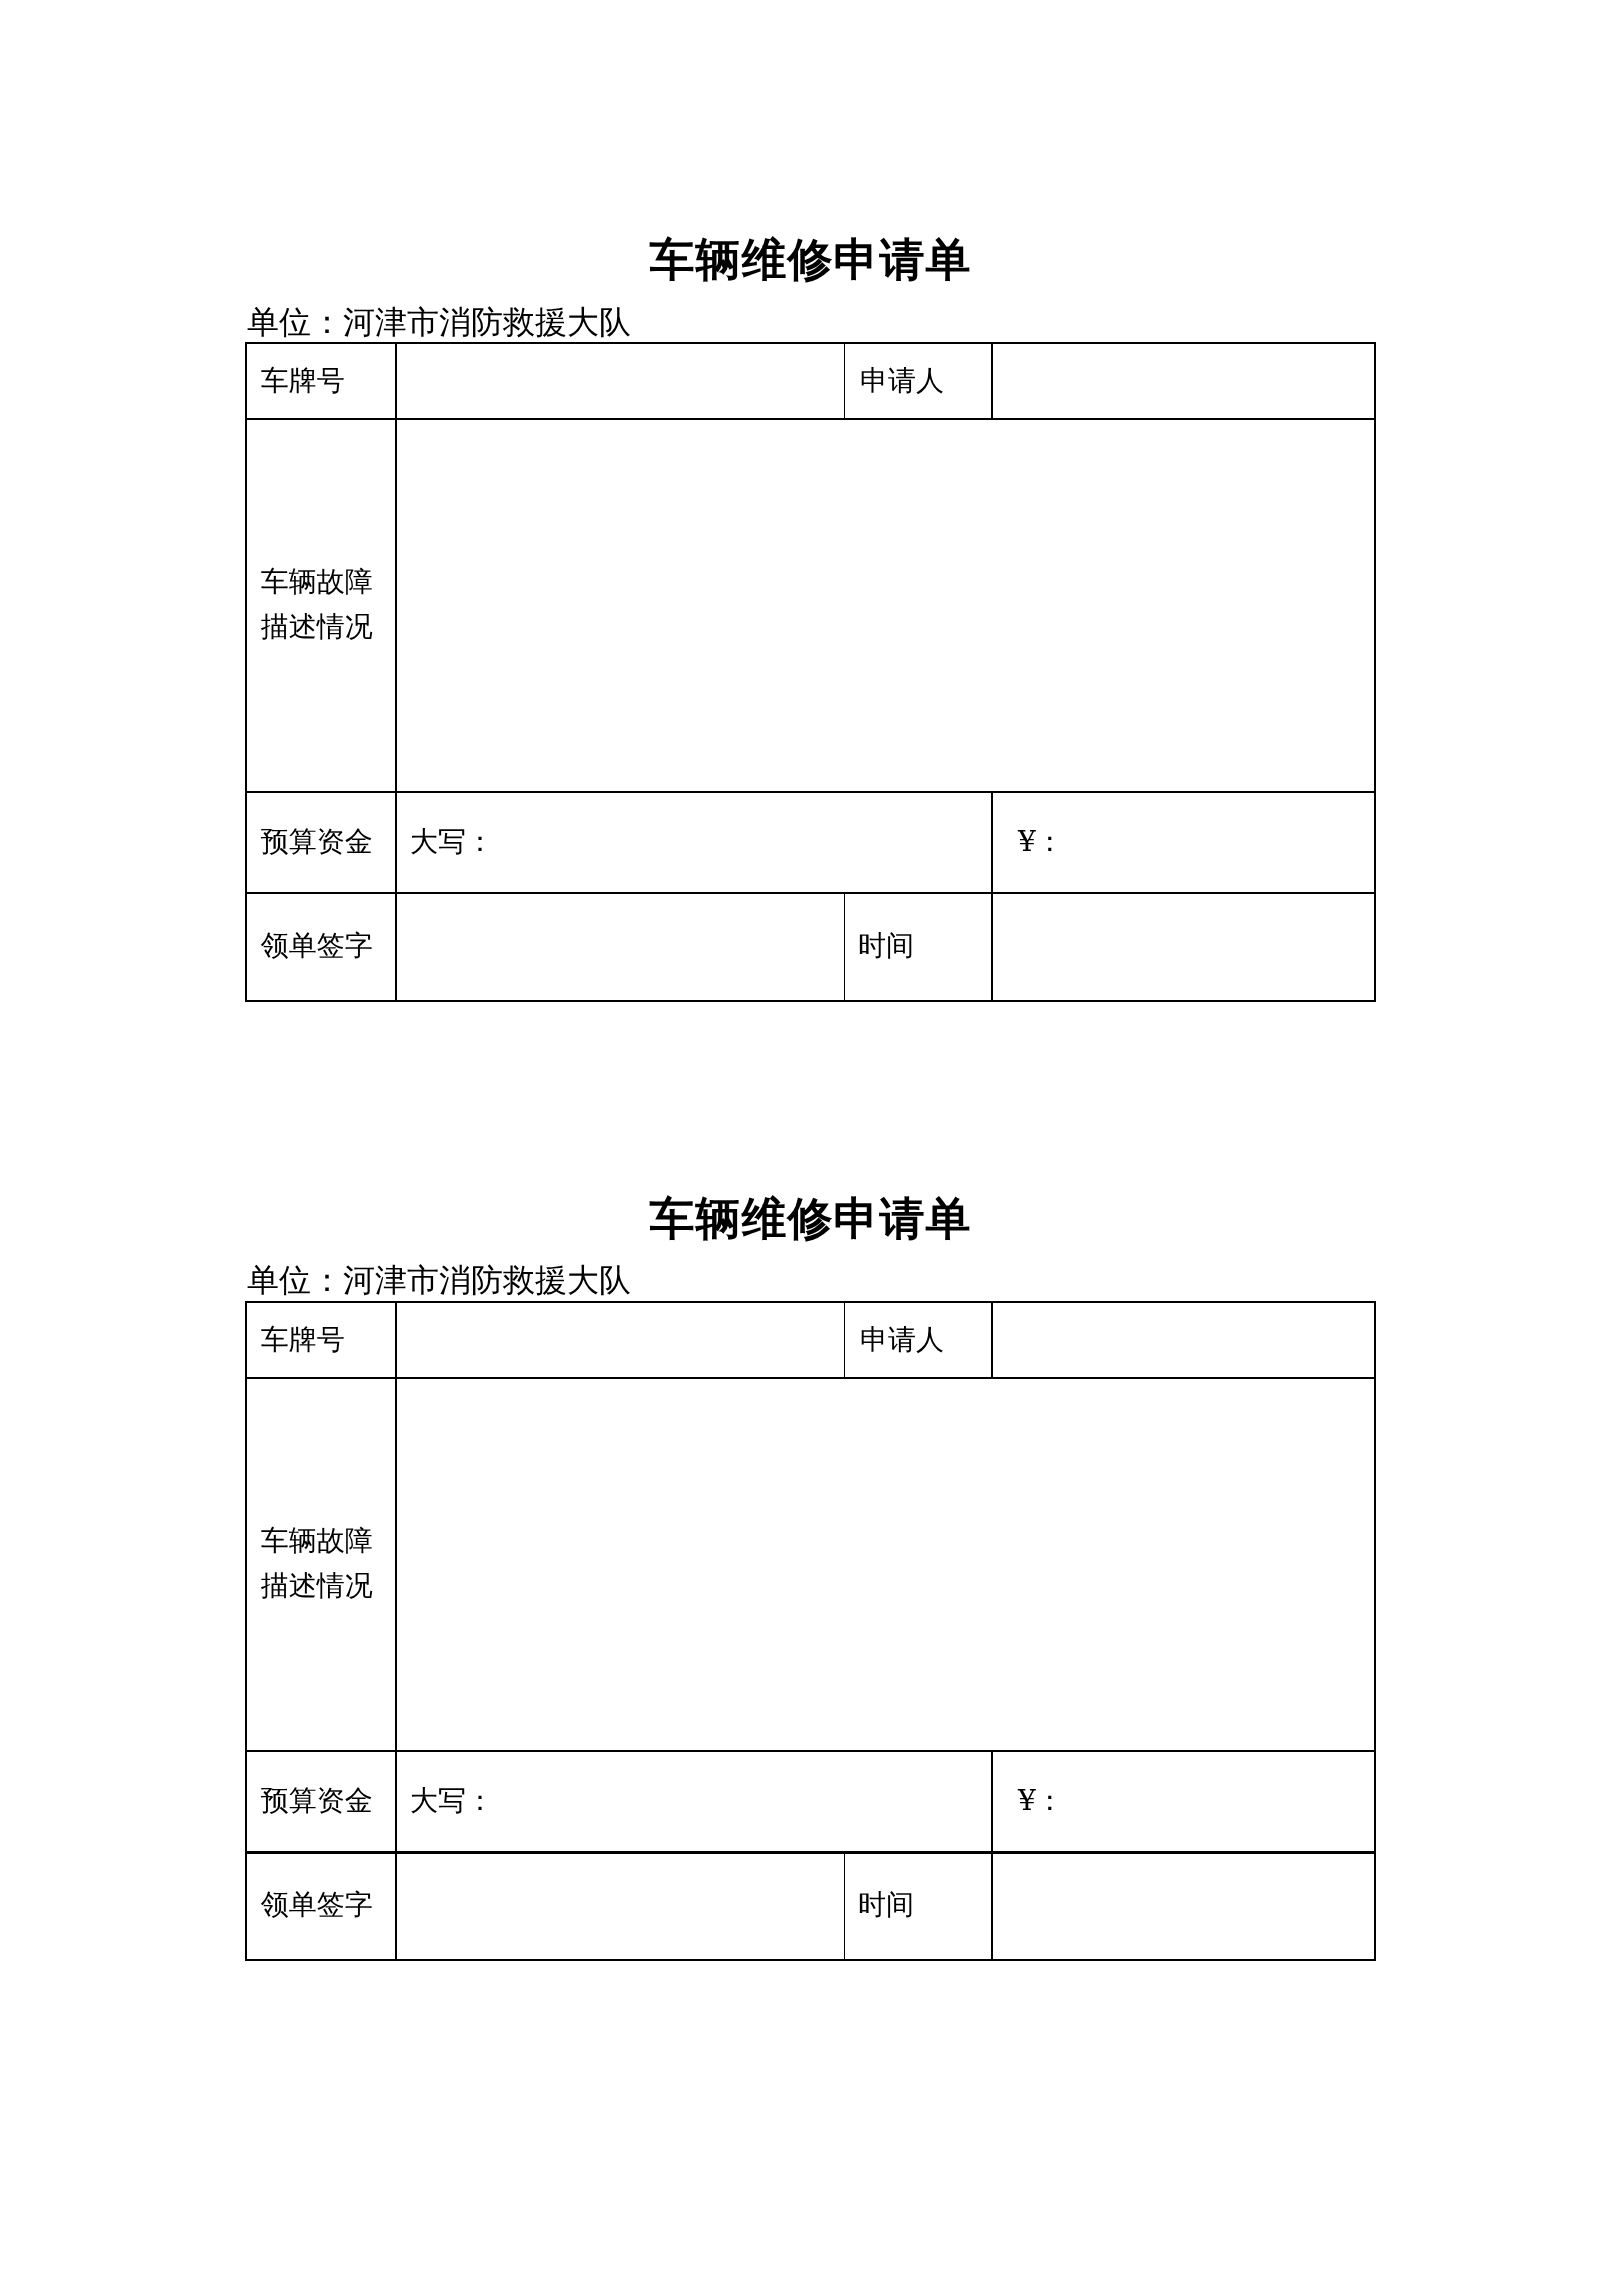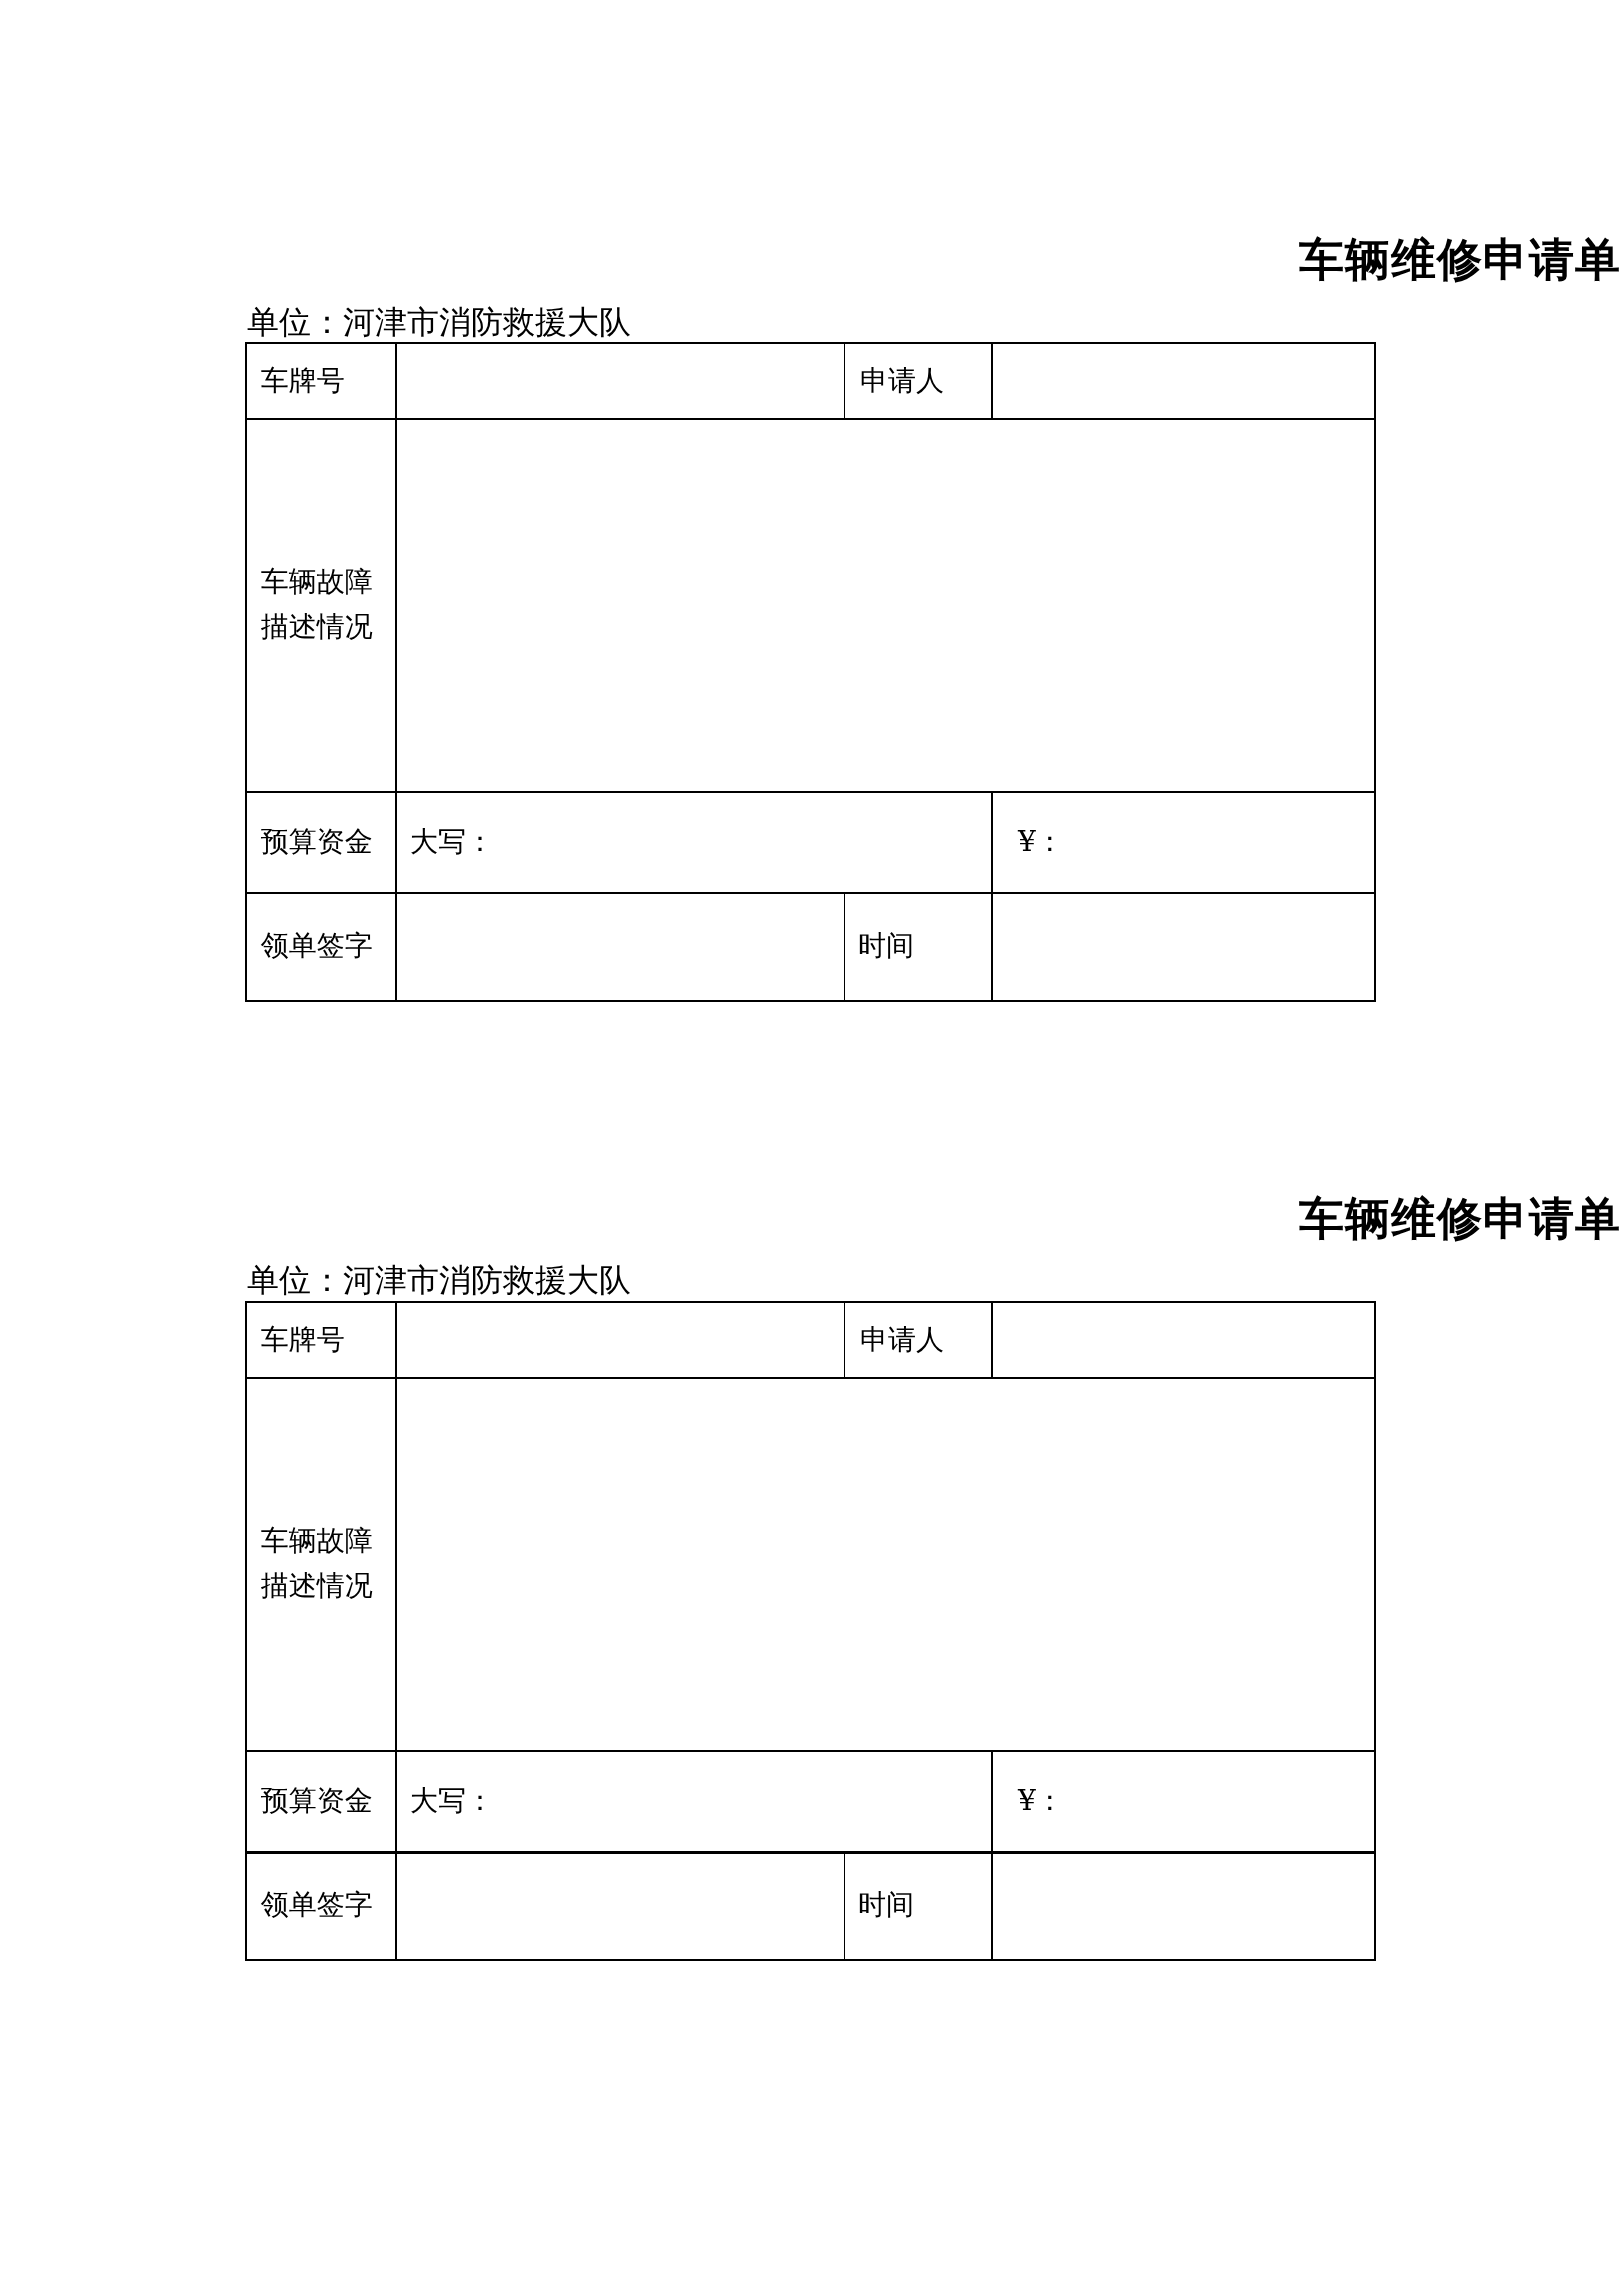--- a/index.html
+++ b/index.html
@@ -1,19 +1,19 @@
 <!DOCTYPE html>
 <html><head>
 <meta charset="utf-8">
 <style>
   html, body { margin: 0; padding: 0; background: #ffffff; }
   body { width: 1621px; height: 2293px; position: relative; overflow: hidden;
          font-family: "DejaVu Serif", "Liberation Serif", serif; color: #000; }
   .form { position: absolute; left: 0; width: 1621px; }
-  .title { position: absolute; left: 0; width: 1621px; text-align: right;
+  .title { position: absolute; left: 0; width: 1621px; text-align: center;
            font-family: "DejaVu Sans", "Liberation Sans", sans-serif; font-weight: bold;
            font-size: 45px; line-height: 59px; letter-spacing: 1px; }
   .unit { position: absolute; left: 247px; font-size: 32px; line-height: 35px; white-space: nowrap; }
   .grid { position: absolute; left: 245px; width: 1131px; }
   .hline { position: absolute; left: 0; height: 2px; background: #000; }
   .vline { position: absolute; width: 2px; background: #000; }
   .thin { width: 1px; }
   .cell-text { position: absolute; font-size: 28px; line-height: 35px; white-space: nowrap; }
   .field { position: absolute; background: transparent; }
 </style>

